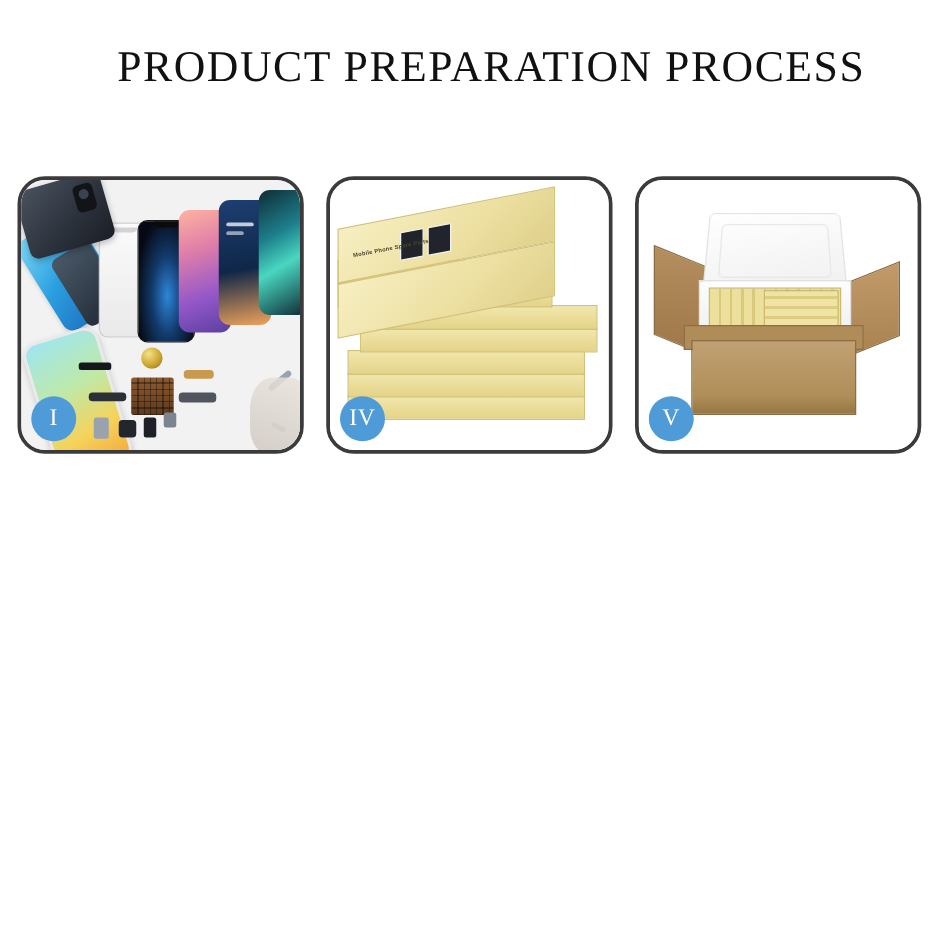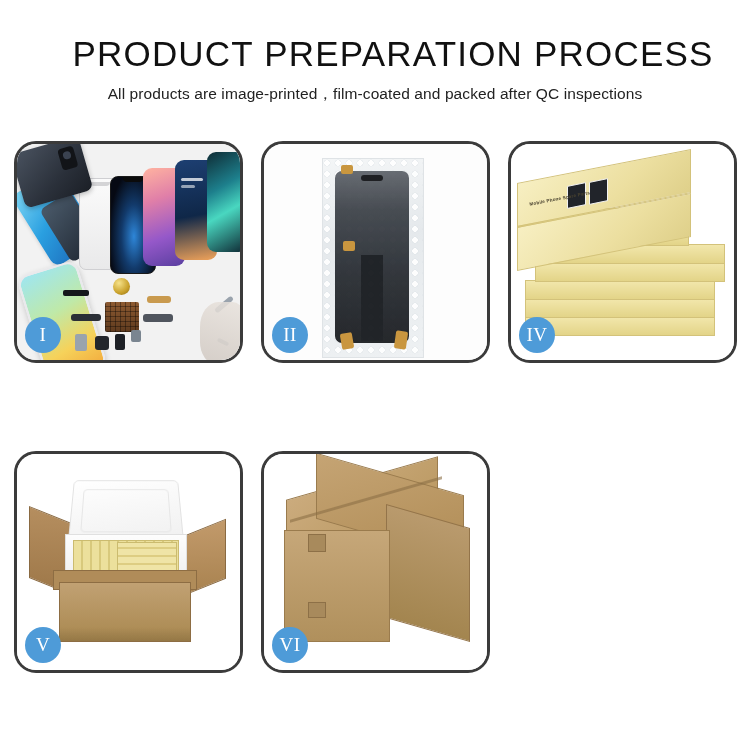--- a/index.html
+++ b/index.html
@@ -13,21 +13,21 @@
   .page{width:750px;height:750px;position:relative;}
 
   
   .header{ text-align:center; padding-top:36px; }
   .title{
     font-size:35px;
     font-weight:400;
     letter-spacing:1.2px;
     color:#111111;
     line-height:1;
-    font-family:Liberation Sans, sans-serif;
+    font-family:Liberation Serif, serif;
     margin-left:36px;
   }
   .subtitle{
     margin-top:13px;
     font-size:15.5px;
     color:#222222;
     letter-spacing:.1px;
     font-family:"Liberation Sans", sans-serif;
   }
 
@@ -330,21 +330,20 @@
   .tapeB{position:absolute;left:44px;top:148px;width:16px;height:14px;background:#a88a5c;border:1px solid #8d7047;}
   .seam{position:absolute;left:26px;top:44px;width:152px;height:3px;background:rgba(140,112,70,.6);transform:skewY(-16deg);}
 </style>
 </head>
 <body>
 
 <div class="page">
 
   <div class="header">
     <div class="title">PRODUCT PREPARATION PROCESS</div>
-    <div class="subtitle">All products are image-printed，film-coated and packed after QC inspections</div>
   </div>
 
   <div class="grid">
 
     <div class="panel">
       <div class="stage p1bg">
         <div class="ph ph-a"></div>
         <div class="ph ph-a2"></div>
         <div class="ph ph-glass"></div>
         <div class="ph ph-b">
@@ -370,35 +369,20 @@
         <div class="pt flex6"></div>
         <div class="pt flex7"></div>
         <div class="pt flex8"></div>
         <div class="screw1"></div>
         <div class="screw2"></div>
         <div class="hand"></div>
       </div>
       <div class="badge">I</div>
     </div>
 
-    <div class="panel">
-      <div class="stage p2bg">
-        <div class="bag">
-          <div class="lcd">
-            <div class="camhole"></div>
-            <div class="flexstrip"></div>
-          </div>
-          <div class="tab tab1"></div>
-          <div class="tab tab2"></div>
-          <div class="tab tab3"></div>
-          <div class="tab tab4"></div>
-        </div>
-      </div>
-      <div class="badge">II</div>
-    </div>
 
 
     <div class="panel">
       <div class="stage p4bg">
         <div class="stack">
           <div class="sbox slayer" style="top:150px;"></div>
           <div class="sbox slayer" style="top:132px;"></div>
           <div class="sbox slayer" style="top:114px;"></div>
           <div class="sbox slayer" style="top:96px;left:18px;"></div>
           <div class="sbox slayer" style="top:78px;left:18px;"></div>
@@ -426,27 +410,15 @@
         <div class="foamlid"></div>
         <div class="foambox"></div>
         <div class="ylot"></div>
         <div class="ylot2"></div>
         <div class="cartontop"></div>
         <div class="cartonbody"></div>
       </div>
       <div class="badge">V</div>
     </div>
 
-    <div class="panel">
-      <div class="stage p6bg">
-        <div class="c-top"></div>
-        <div class="c-top2"></div>
-        <div class="seam"></div>
-        <div class="c-side"></div>
-        <div class="c-front"></div>
-        <div class="tapeA"></div>
-        <div class="tapeB"></div>
-      </div>
-      <div class="badge">VI</div>
-    </div>
 
   </div>
 </div>
 
 </body></html>

